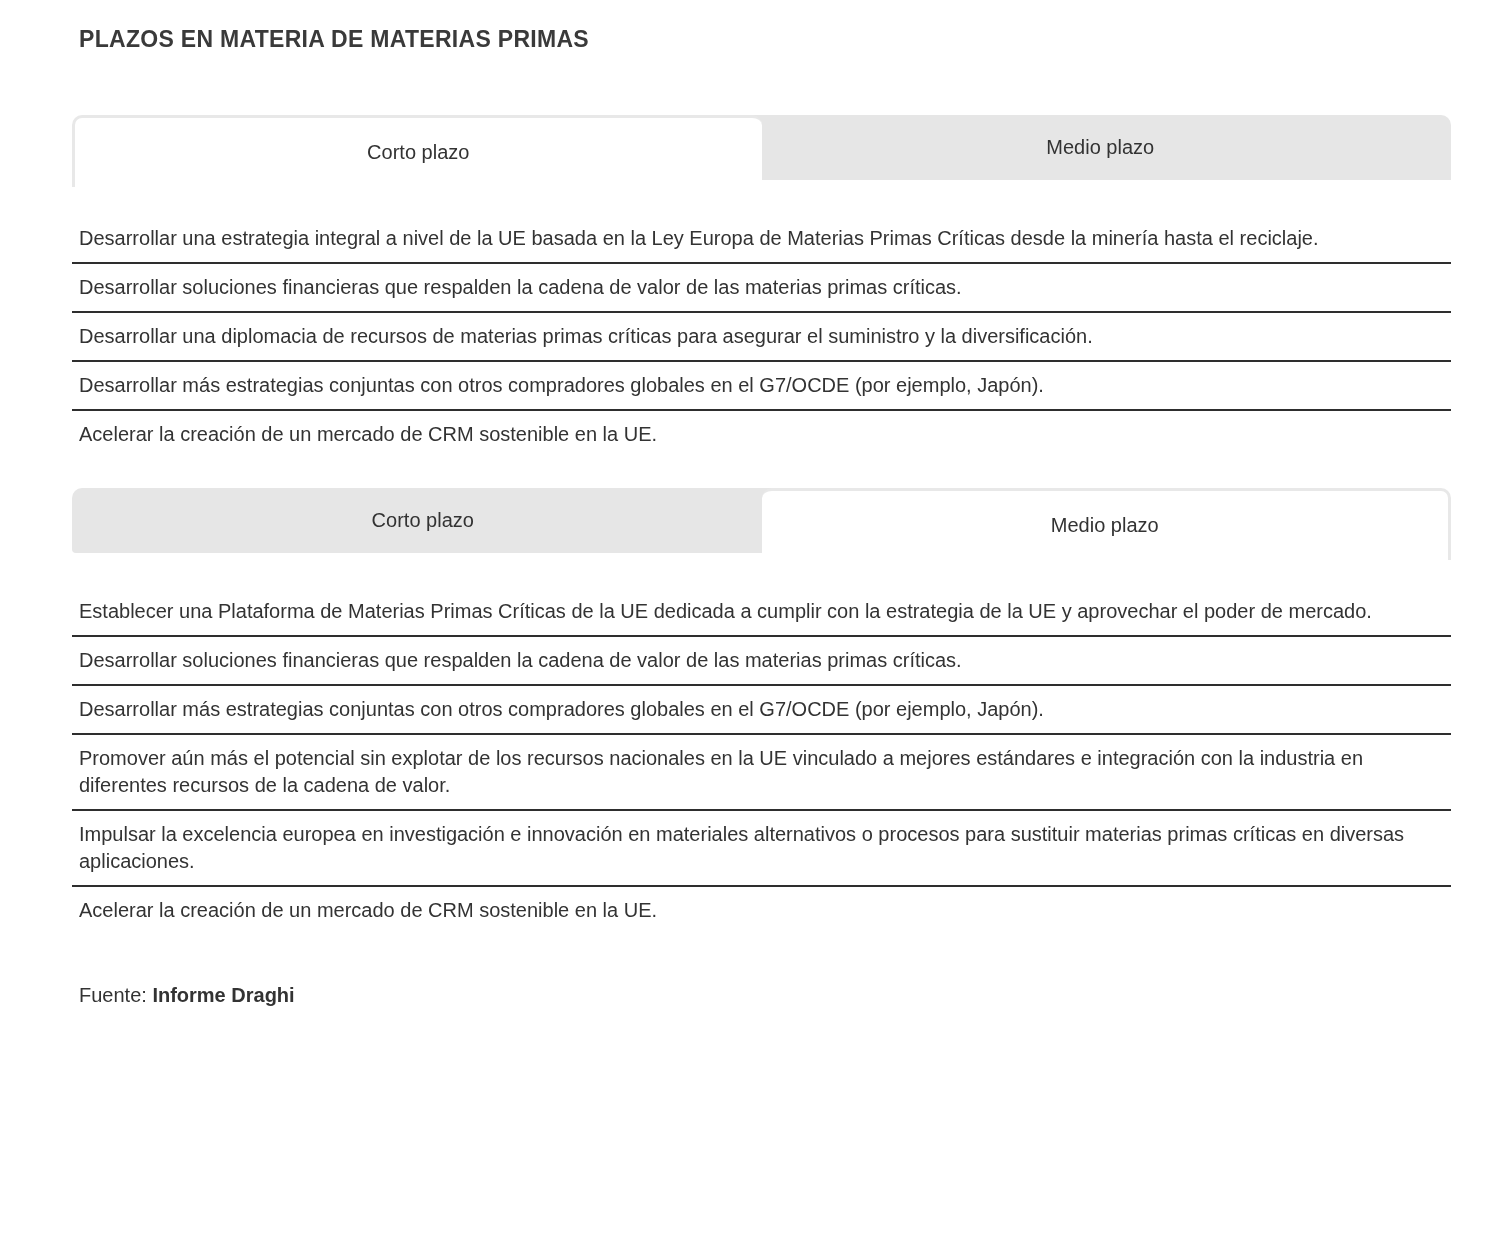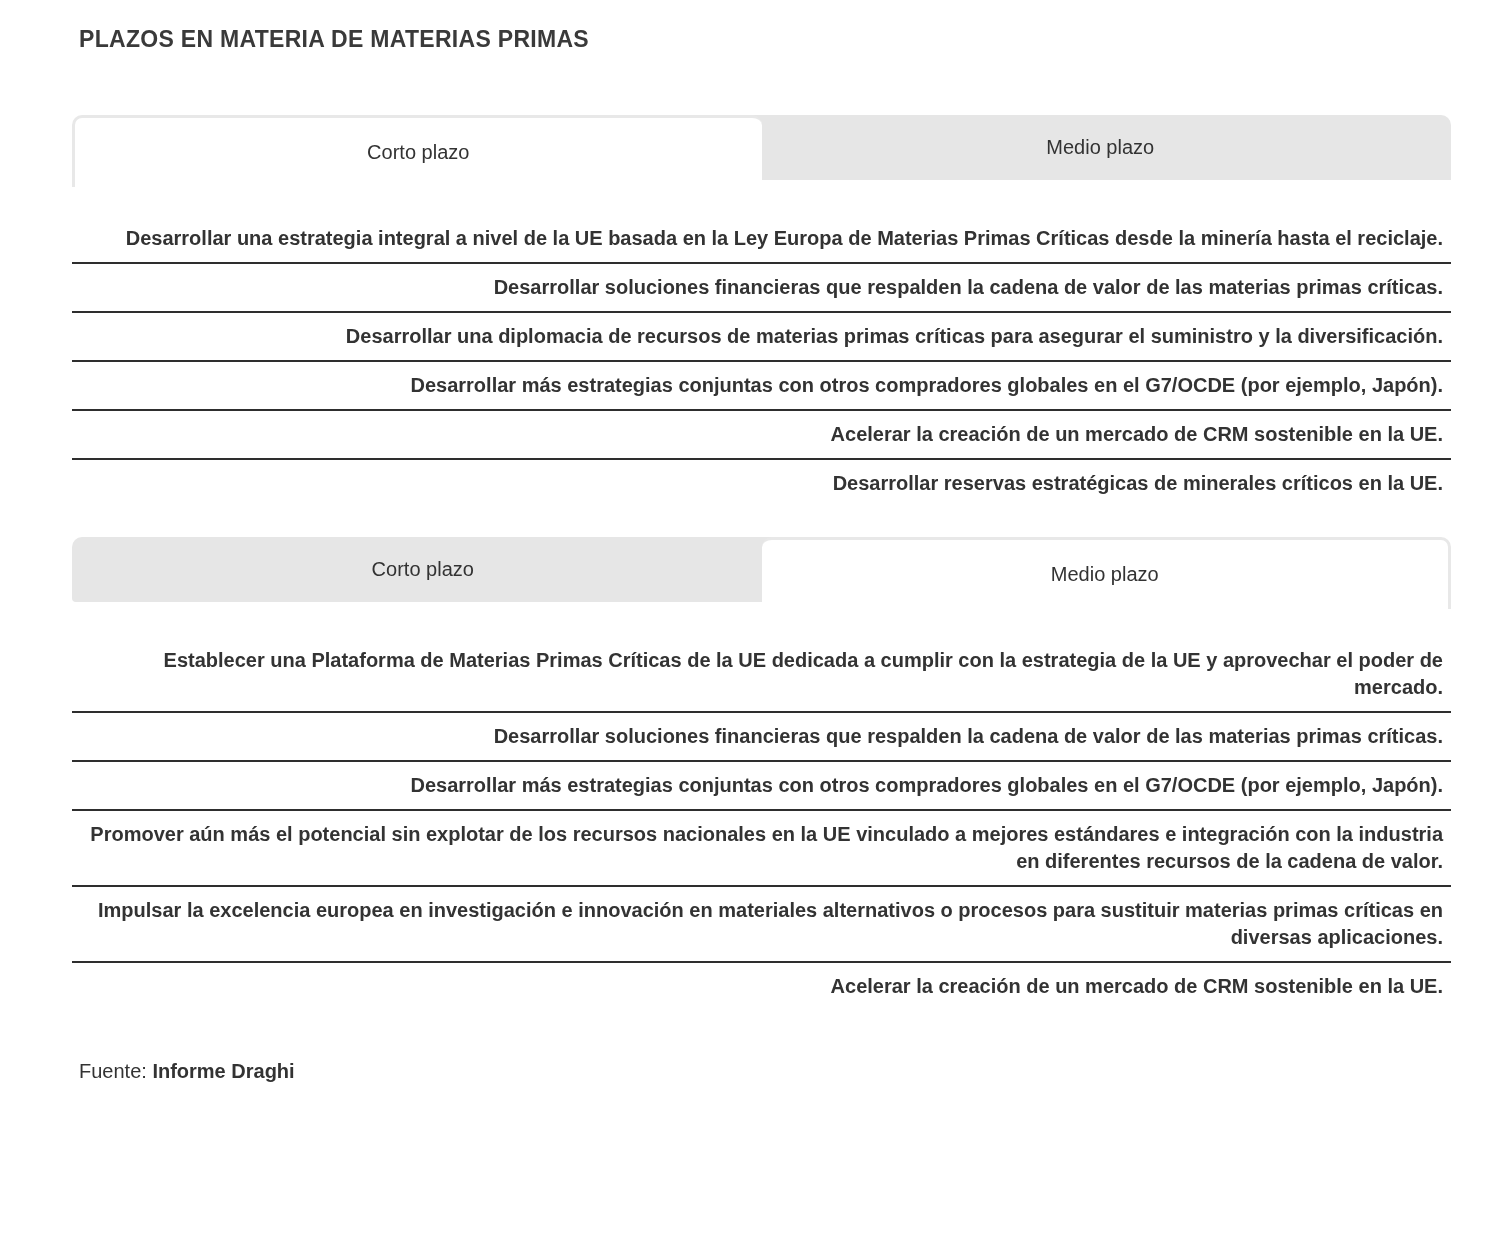--- a/index.html
+++ b/index.html
@@ -71,26 +71,25 @@
   }
   .tabbar.second { margin-top: 30px; }
   
   .item-list {
     margin-top: 28px;
     list-style: none;
     padding: 0;
   }
   .item-list li {
     font-size: 20px;
-    font-weight: 700;
+    font-weight: 400;
     line-height: 27px;
     color: #333333;
     padding: 10px 8px 10px 7px;
     border-bottom: 2px solid #2e2e2e;
-    text-align: right;
   }
   .item-list li:last-child { border-bottom: none; }
   
   .source-line {
     margin: 50px 0 14px 7px;
     font-size: 20px;
     color: #333333;
   }
   .source-line .src-name { font-weight: 700; }
 </style>
@@ -109,21 +108,20 @@
       <span>Medio plazo</span>
     </div>
   </div>
 
   <ul class="item-list">
     <li>Desarrollar una estrategia integral a nivel de la UE basada en la Ley Europa de Materias Primas Críticas desde la minería hasta el reciclaje.</li>
     <li>Desarrollar soluciones financieras que respalden la cadena de valor de las materias primas críticas.</li>
     <li>Desarrollar una diplomacia de recursos de materias primas críticas para asegurar el suministro y la diversificación.</li>
     <li>Desarrollar más estrategias conjuntas con otros compradores globales en el G7/OCDE (por ejemplo, Japón).</li>
     <li>Acelerar la creación de un mercado de CRM sostenible en la UE.</li>
-    <li>Desarrollar reservas estratégicas de minerales críticos en la UE.</li>
   </ul>
 
   <div class="tabbar second">
     <div class="tab inactive">
       <span>Corto plazo</span>
     </div>
     <div class="tab active">
       <span>Medio plazo</span>
     </div>
   </div>

